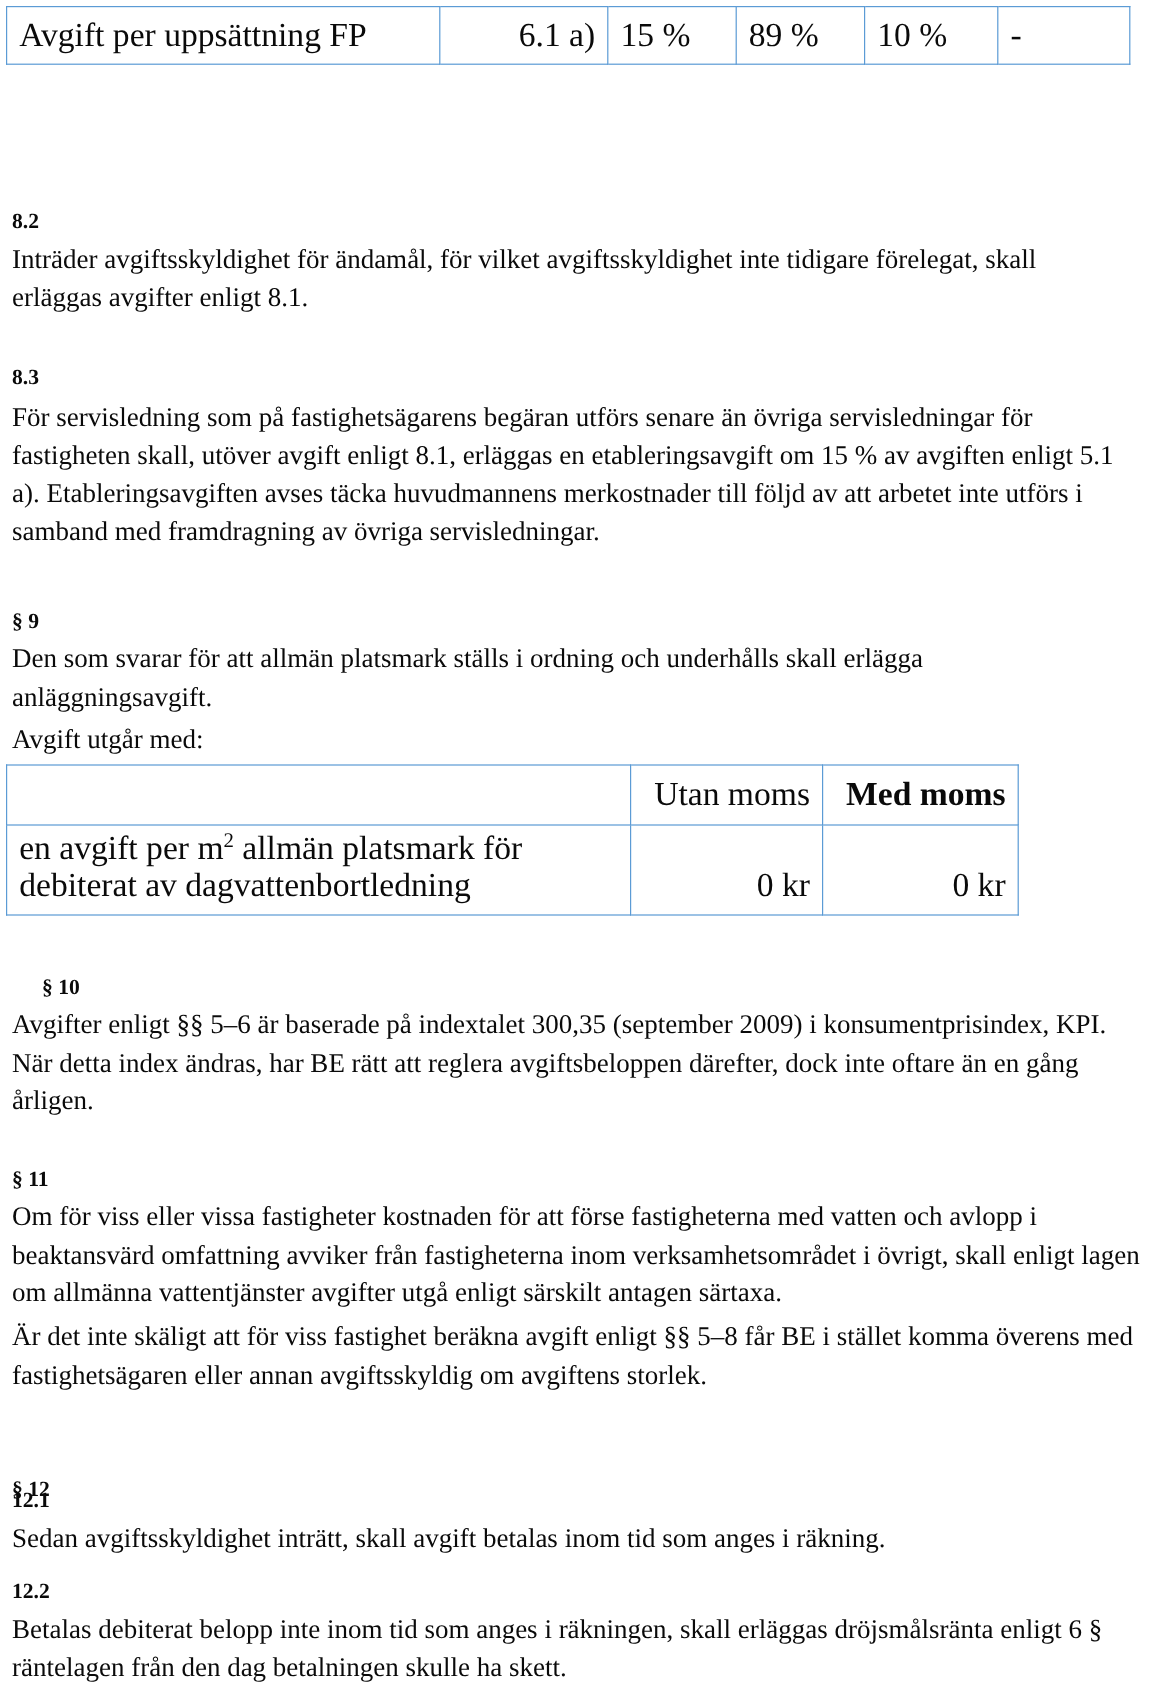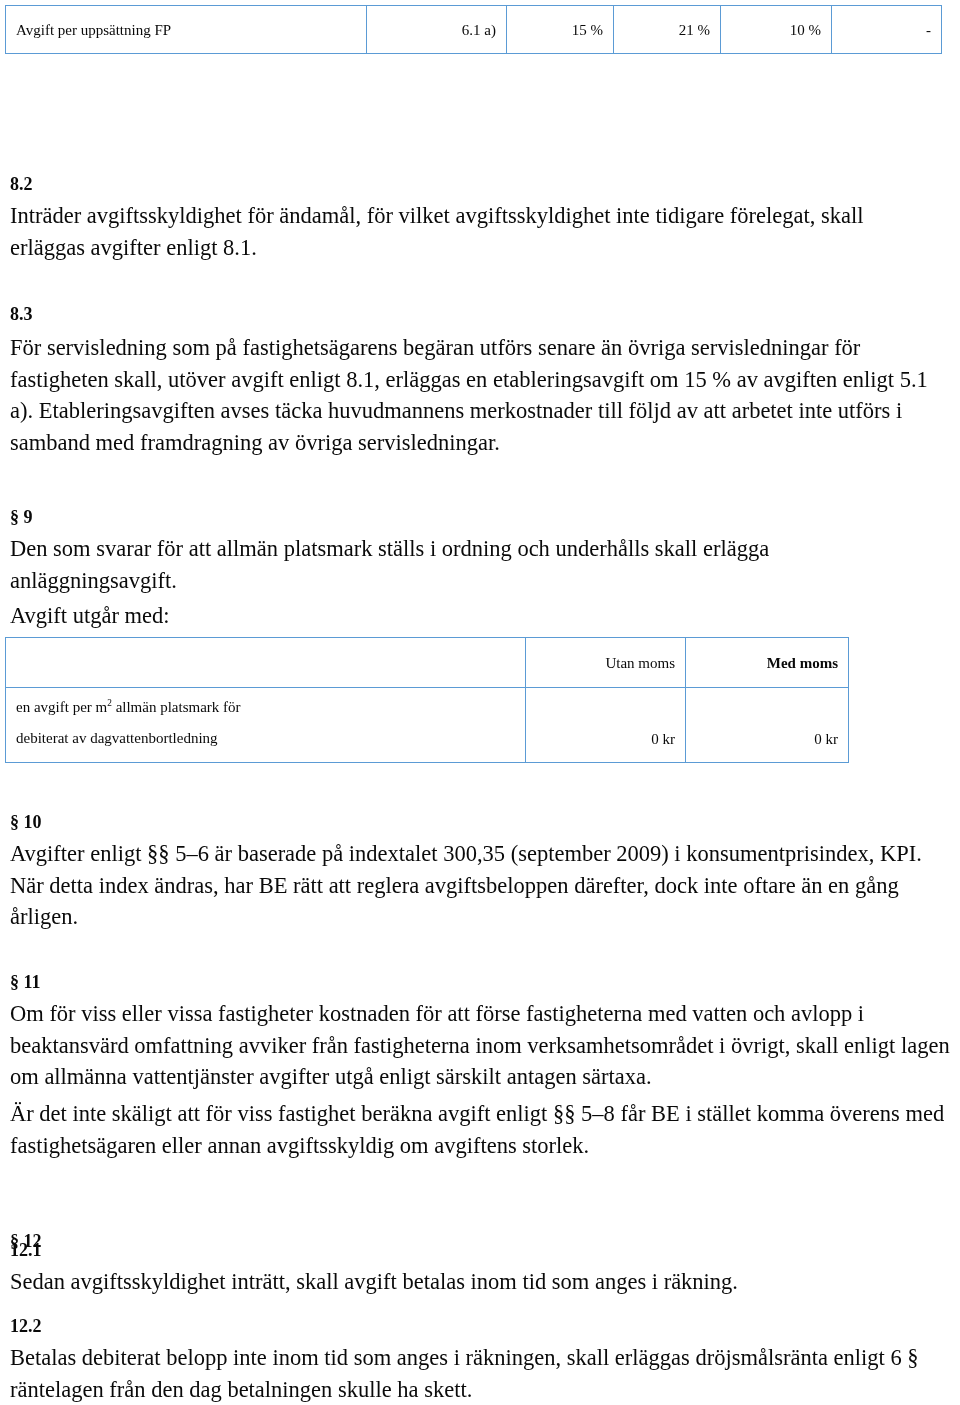--- a/index.html
+++ b/index.html
@@ -36,42 +36,42 @@
     font-weight: bold;
     margin: 0;
     padding: 0;
   }
   .sup { font-size: 0.62em; vertical-align: super; line-height: 0; }
 
   
   table.doc-table {
     border-collapse: collapse;
     table-layout: fixed;
-    font-size: 15px;
+    font-size: 28px;
     line-height: 30px;
   }
   table.doc-table td, table.doc-table th {
     border: 1.6px solid #5b9bd5;
     padding: 4px 10px;
     font-weight: normal;
     vertical-align: middle;
     box-sizing: border-box;
   }
 
   
   #fees-table {
     position: absolute;
     left: 5px;
     top: 5px;
     width: 936px;
   }
   #fees-table td { height: 48px; }
   #fees-table td.c-label { text-align: left; }
   #fees-table td.c-ref   { text-align: right; }
-  #fees-table td.c-num   { text-align: right; }
+  #fees-table td.c-num   { }
 
   
   #charge-table {
     position: absolute;
     left: 5px;
     top: 637px;
     width: 843px;
   }
   #charge-table td.h-blank { height: 50px; }
   #charge-table th { height: 50px; text-align: right; }
@@ -106,21 +106,21 @@
       <col style="width:107px">
       <col style="width:107px">
       <col style="width:111px">
       <col style="width:110px">
     </colgroup>
     <tbody>
       <tr>
         <td class="c-label">Avgift per uppsättning FP</td>
         <td class="c-ref">6.1 a)</td>
         <td class="c-num">15 %</td>
-        <td class="c-num">21 %</td>
+        <td class="c-num">89 %</td>
         <td class="c-num">10 %</td>
         <td class="c-num">-</td>
       </tr>
     </tbody>
   </table>
 
 
   <p class="blk heading" style="top:170px;">8.2</p>
   <p class="blk para" style="top:200px; width:925px;">Inträder avgiftsskyldighet för ändamål, för vilket avgiftsskyldighet inte tidigare förelegat, skall erläggas avgifter enligt 8.1.</p>
 
@@ -147,21 +147,21 @@
         <td class="body-desc">
           <span>en avgift per m</span><span class="sup">2</span><span> allmän platsmark för</span><br>
           <span>debiterat av dagvattenbortledning</span>
         </td>
         <td class="body-val">0 kr</td>
         <td class="body-val">0 kr</td>
       </tr>
     </tbody>
   </table>
 
-  <p class="blk heading" style="top:808px;">§ 10</p>
+  <p class="blk heading" style="top:808px;margin-left:25px;">§ 10</p>
   <p class="blk para" style="top:838px; width:940px;">Avgifter enligt §§ 5–6 är baserade på indextalet 300,35 (september 2009) i konsumentprisindex, KPI. När detta index ändras, har BE rätt att reglera avgiftsbeloppen därefter, dock inte oftare än en gång årligen.</p>
 
   <p class="blk heading" style="top:968px;text-align:center;">§ 11</p>
   <p class="blk para" style="top:998px; width:948px;">Om för viss eller vissa fastigheter kostnaden för att förse fastigheterna med vatten och avlopp i beaktansvärd omfattning avviker från fastigheterna inom verksamhetsområdet i övrigt, skall enligt lagen om allmänna vattentjänster avgifter utgå enligt särskilt antagen särtaxa.</p>
   <p class="blk para" style="top:1098px; width:940px;">Är det inte skäligt att för viss fastighet beräkna avgift enligt §§ 5–8 får BE i stället komma överens med fastighetsägaren eller annan avgiftsskyldig om avgiftens storlek.</p>
 
   <p class="blk heading" style="top:1203px;margin-top:24px;">§ 12</p>
   <p class="blk heading" style="top:1236px;">12.1</p>
   <p class="blk para" style="top:1266px; width:930px;">Sedan avgiftsskyldighet inträtt, skall avgift betalas inom tid som anges i räkning.</p>
 

